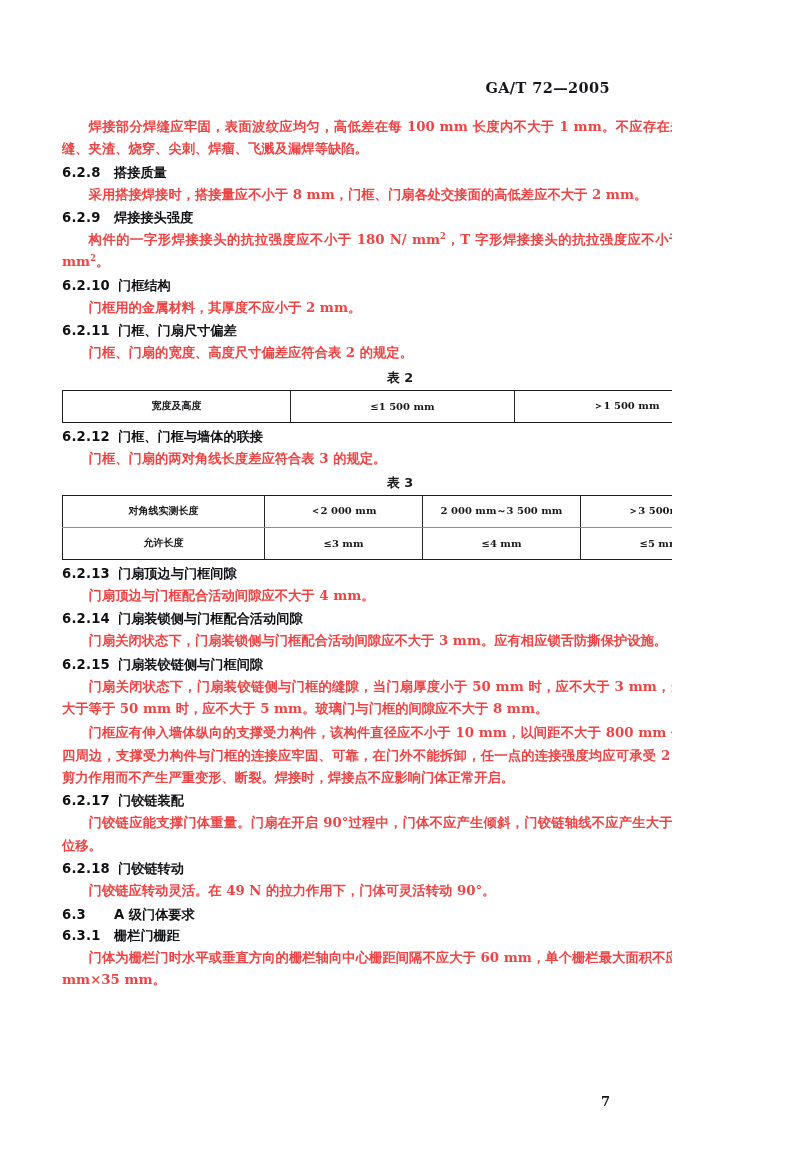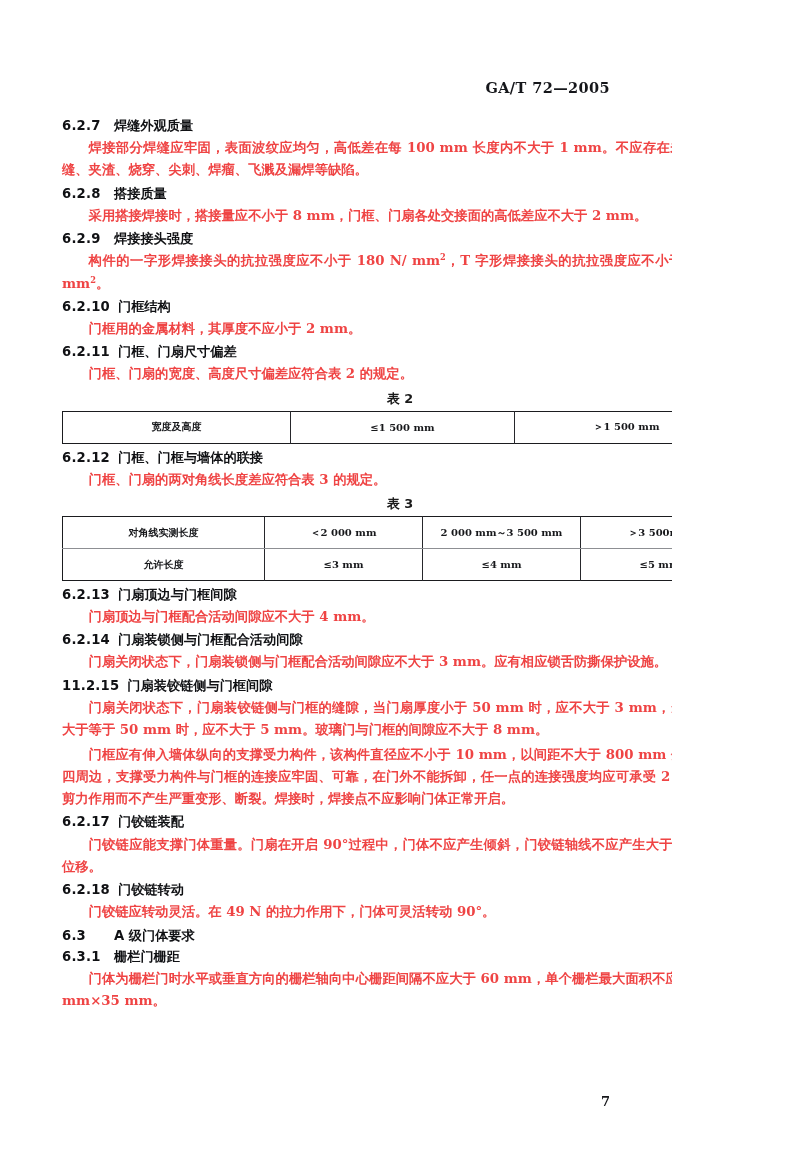--- a/index.html
+++ b/index.html
@@ -119,23 +119,20 @@
 </style>
 </head>
 <body>
 
 <div class="page">
 
   <div class="page-header">GA/T 72—2005</div>
 
   <div class="content">
 
-    <div class="clause-head">
-      <span class="num">6.2.7</span><span class="ttl">焊缝外观质量</span>
-    </div>
     <p class="para">焊接部分焊缝应牢固，表面波纹应均匀，高低差在每 100 mm 长度内不大于 1 mm。不应存在未焊透、裂缝、夹渣、烧穿、尖刺、焊瘤、飞溅及漏焊等缺陷。</p>
 
     <div class="clause-head">
       <span class="num">6.2.8</span><span class="ttl">搭接质量</span>
     </div>
     <p class="para">采用搭接焊接时，搭接量应不小于 8 mm，门框、门扇各处交接面的高低差应不大于 2 mm。</p>
 
     <div class="clause-head">
       <span class="num">6.2.9</span><span class="ttl">焊接接头强度</span>
     </div>
@@ -200,21 +197,21 @@
       <span class="num">6.2.13</span><span class="ttl">门扇顶边与门框间隙</span>
     </div>
     <p class="para">门扇顶边与门框配合活动间隙应不大于 4 mm。</p>
 
     <div class="clause-head">
       <span class="num">6.2.14</span><span class="ttl">门扇装锁侧与门框配合活动间隙</span>
     </div>
     <p class="para">门扇关闭状态下，门扇装锁侧与门框配合活动间隙应不大于 3 mm。应有相应锁舌防撕保护设施。</p>
 
     <div class="clause-head">
-      <span class="num">11.2.15</span><span class="ttl">门扇装铰链侧与门框间隙</span>
+      <span class="num">6.2.15</span><span class="ttl">门扇装铰链侧与门框间隙</span>
     </div>
     <p class="para">门扇关闭状态下，门扇装铰链侧与门框的缝隙，当门扇厚度小于 50 mm 时，应不大于 3 mm，当门扇厚度大于等于 50 mm 时，应不大于 5 mm。玻璃门与门框的间隙应不大于 8 mm。</p>
 
     <p class="para">门框应有伸入墙体纵向的支撑受力构件，该构件直径应不小于 10 mm，以间距不大于 800 mm 分布于门框四周边，支撑受力构件与门框的连接应牢固、可靠，在门外不能拆卸，任一点的连接强度均应可承受 2 000 N 的剪力作用而不产生严重变形、断裂。焊接时，焊接点不应影响门体正常开启。</p>
 
     <div class="clause-head">
       <span class="num">6.2.17</span><span class="ttl">门铰链装配</span>
     </div>
     <p class="para">门铰链应能支撑门体重量。门扇在开启 90°过程中，门体不应产生倾斜，门铰链轴线不应产生大于 2 mm 的位移。</p>
 

